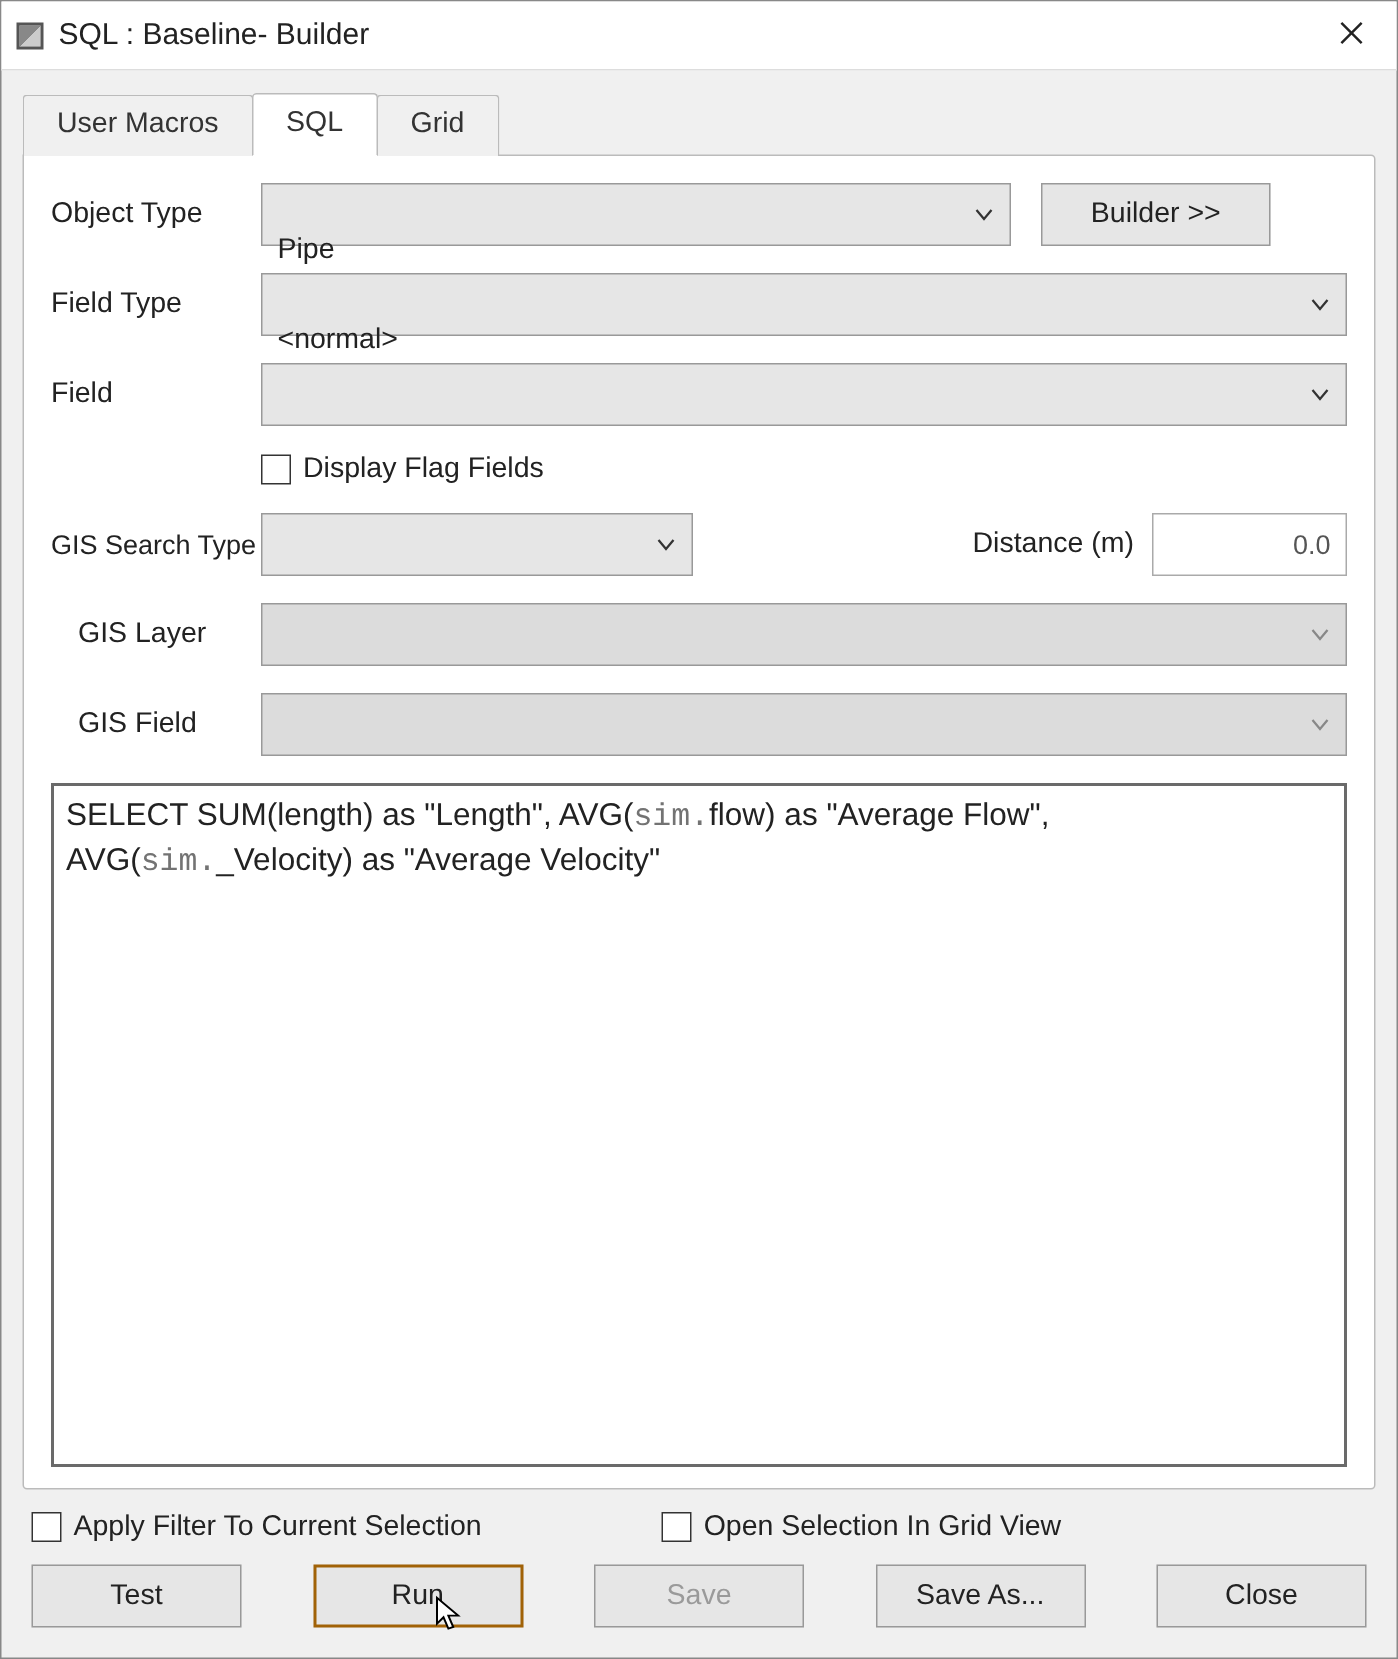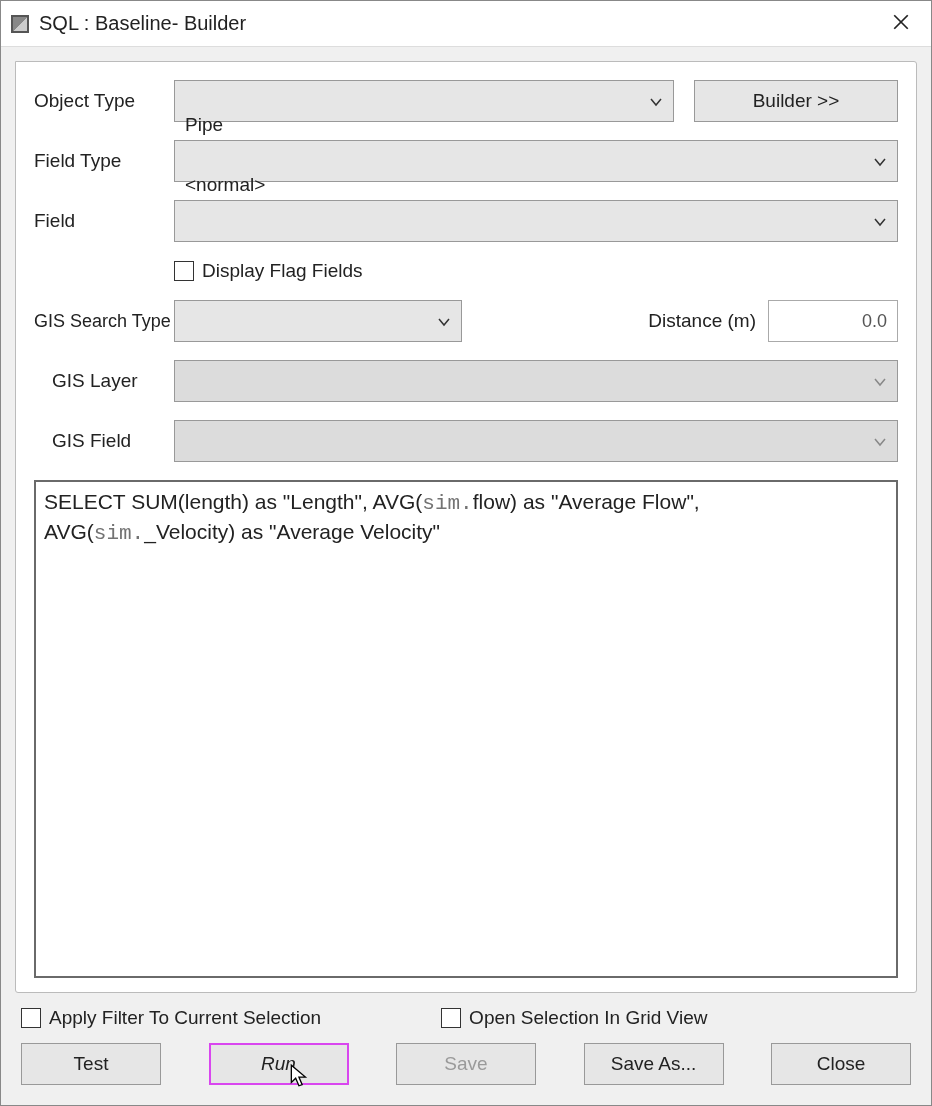--- a/index.html
+++ b/index.html
@@ -19,23 +19,23 @@
   .form-row .lbl.indent { padding-left: 18px; }
   .dropdown { height: 42px; background: #e6e6e6; border: 1px solid #999; display: flex; align-items: center; padding: 0 10px; cursor: pointer; position: relative; font-size: 19px; color: #222; }
   .dropdown .dd-text { flex: 1; white-space: nowrap; overflow: hidden; margin-top: 48px; }
   .dropdown .caret { margin-left: 8px; }
   .dropdown.wide1 { width: 500px; }
   .dropdown.grow { flex: 1; }
   .dropdown.small { width: 288px; }
   .dropdown.disabled { background: #dcdcdc; color: #888; }
   .caret svg { width: 14px; height: 10px; }
   .btn { height: 42px; min-width: 130px; background: #e6e6e6; border: 1px solid #999; display: flex; align-items: center; justify-content: center; cursor: pointer; font-size: 19px; padding: 0 18px; }
-  .btn.builder { width: 204px; margin-left: 20px; }
+  .btn.builder { width: 153px; margin-left: 20px; }
   .btn.disabled { color: #9a9a9a; }
-  .btn.highlight { border: 2px solid #d946ef; font-style: italic; }
+  .btn.highlight { border: 2px solid #a16207; }
   .gap-right { margin-left: auto; }
   .checkbox { display: flex; align-items: center; cursor: pointer; font-size: 19px; }
   .checkbox .box { width: 20px; height: 20px; border: 1.5px solid #333; margin-right: 8px; background: #fff; }
   .numinput { height: 42px; width: 130px; border: 1px solid #aaa; background: #fff; text-align: right; padding: 0 10px; font-size: 18px; color: #555; }
   .dist-row { display: flex; align-items: center; margin-bottom: 18px; }
   .textarea-wrap { flex: 1; border: 2px solid #6a6a6a; background: #fff; padding: 6px 8px; font-size: 21px; line-height: 1.35; overflow: auto; font-family: "Segoe UI", Tahoma, sans-serif; }
   .textarea-wrap .kw-sim { color: #737373; font-family: Liberation Mono, monospace; }
   .lower-checks { display: flex; padding: 14px 6px 14px 6px; gap: 120px; }
   .button-row { display: flex; justify-content: space-between; padding: 0 6px 10px 6px; gap: 12px; }
   .button-row .btn { flex: 1; max-width: 140px; }
@@ -54,20 +54,25 @@
     <div class="close-btn">
       <svg viewBox="0 0 16 16" width="18" height="18">
           <line x1="2" y1="2" x2="14" y2="14" stroke="#222" stroke-width="1.5"></line>
           <line x1="14" y1="2" x2="2" y2="14" stroke="#222" stroke-width="1.5"></line>
         </svg>
     </div>
   </div>
 
   <div class="client">
 
+    <div class="tabstrip">
+      <div class="tab"><span>User Macros</span></div>
+      <div class="tab active"><span>SQL</span></div>
+      <div class="tab"><span>Grid</span></div>
+    </div>
 
     <div class="tabpanel">
 
       <div class="form-row">
         <div class="lbl">Object Type</div>
         <div class="dropdown wide1">
           <span class="dd-text">Pipe</span>
           <span class="caret"><svg viewBox="0 0 14 10">
                 <polyline points="2,2 7,8 12,2" fill="none" stroke="#333" stroke-width="1.5"></polyline>
               </svg></span>

